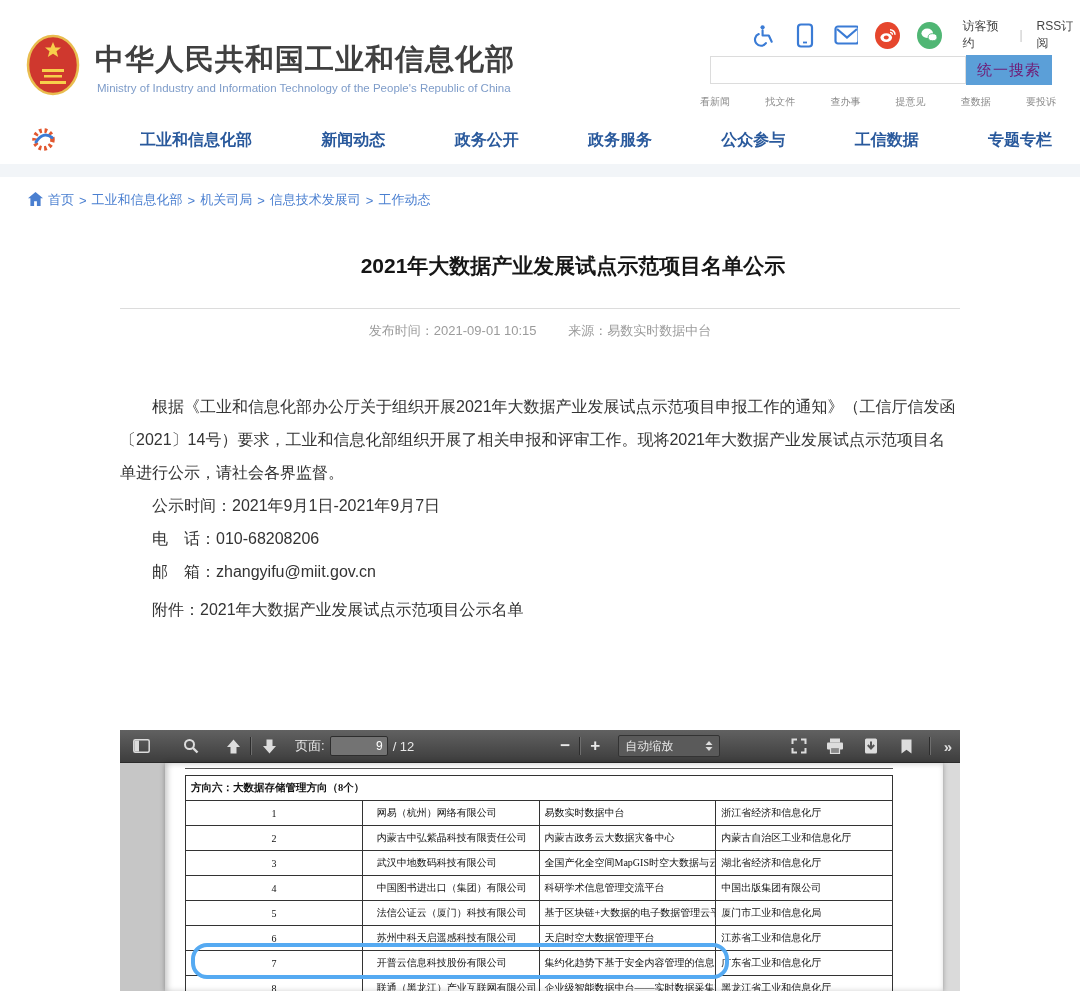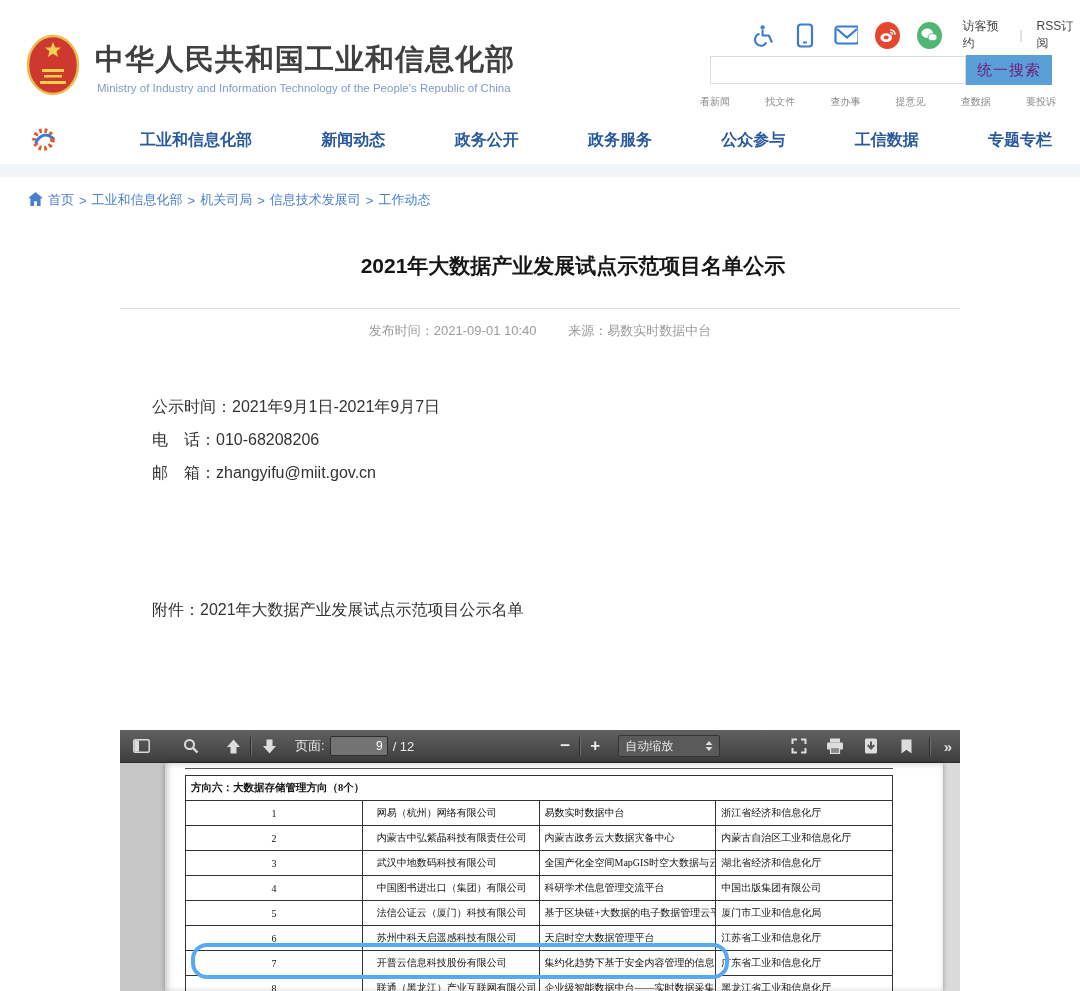--- a/index.html
+++ b/index.html
@@ -169,24 +169,25 @@
   <span class="crumb">机关司局</span>
   <span>&gt;</span>
   <span class="crumb">信息技术发展司</span>
   <span>&gt;</span>
   <span>工作动态</span>
 </div>
 
 <div class="article-title">2021年大数据产业发展试点示范项目名单公示</div>
 <div class="divider"></div>
 <div class="article-meta">
-  <span>发布时间：2021-09-01 10:40</span>
+  <span>发布时间：2021-09-01 10:15</span>
   <span>来源：易数实时数据中台</span>
 </div>
 <div class="article-body">
+  <p>根据《工业和信息化部办公厅关于组织开展2021年大数据产业发展试点示范项目申报工作的通知》（工信厅信发函〔2021〕14号）要求，工业和信息化部组织开展了相关申报和评审工作。现将2021年大数据产业发展试点示范项目名单进行公示，请社会各界监督。</p>
   <p>公示时间：2021年9月1日-2021年9月7日</p>
   <p>电　话：010-68208206</p>
   <p>邮　箱：zhangyifu@miit.gov.cn</p>
 </div>
 <div class="attachment">附件：2021年大数据产业发展试点示范项目公示名单</div>
 
 <div class="pdf-viewer">
   <div class="pdf-toolbar">
     <span class="tb-btn" style="margin-left:9px;">
       <svg width="17" height="14">

